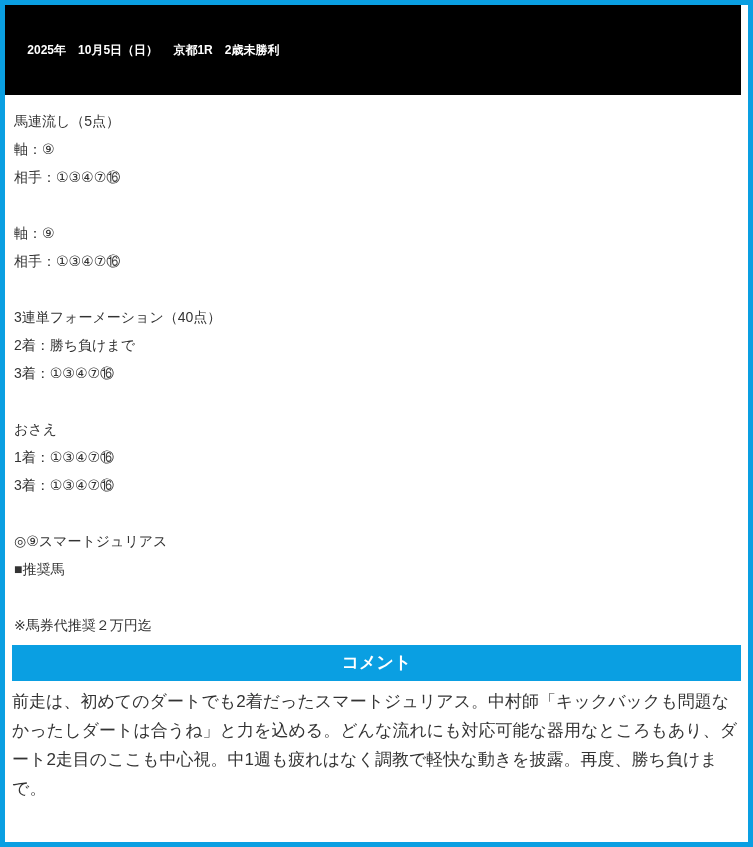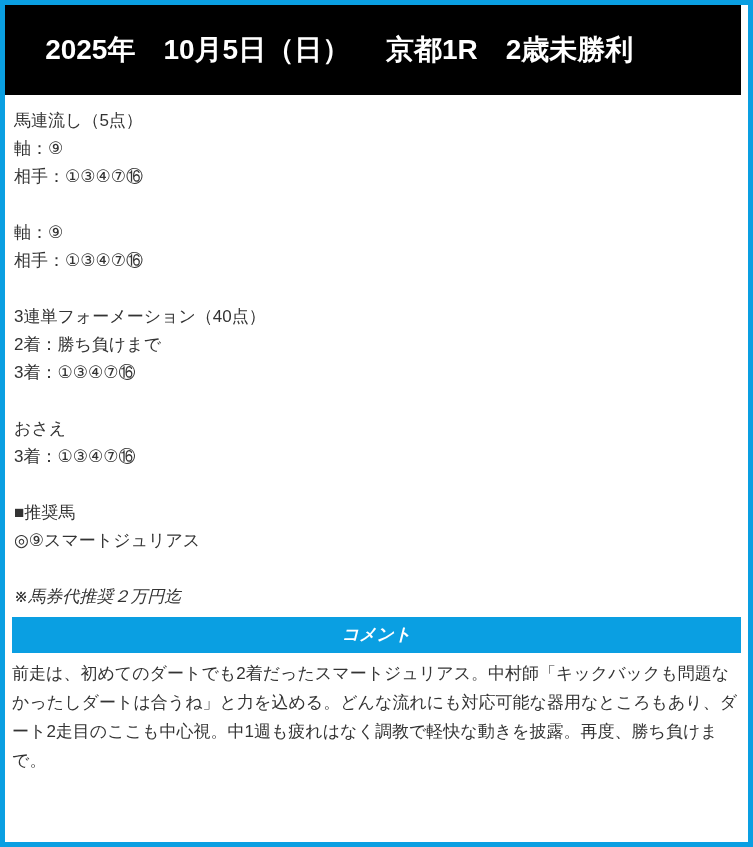--- a/index.html
+++ b/index.html
@@ -16,53 +16,52 @@
   .page{
     width:753px;
     height:847px;
     border:5px solid var(--accent);
     background:#ffffff;
     overflow:hidden;
   }
   .race-header{
     background:var(--header-bg);
     color:#ffffff;
-    font-size:28px;
+    font-size:12px;
     font-weight:bold;
     line-height:24px;
     padding:9px 4px 9px 9px;
     margin:0 7px 0 0;
     white-space:pre;
   }
   .tips{
     padding:12px 9px 0 9px;
-    font-size:17px;
+    font-size:14px;
     color:var(--text);
   }
   .tip-block{margin-bottom:28px;}
-  .tip-block:last-child{margin-bottom:6px;font-style:italic;}
+  .tip-block:last-child{margin-bottom:6px;}
   .tip-line{
     height:28px;
     line-height:28px;
     white-space:pre;
   }
   .comment-button{
     display:block;
     width:calc(100% - 14px);
     margin:0 7px;
     background:var(--accent);
     color:#ffffff;
     font-family:inherit;
     font-size:17px;
     font-weight:bold;
     text-align:center;
     border:none;
     padding:6px 0 7px 0;
     cursor:pointer;
-    font-style:italic;
   }
   .comment-text{
     margin:6px 7px 7px 7px;
     font-size:17px;
     line-height:29px;
     color:var(--text);
     text-align:left;
   }
 </style>
 </head>
@@ -85,25 +84,26 @@
         <div class="tip-line">軸：⑨</div>
         <div class="tip-line">相手：①③④⑦⑯</div>
       </div>
       <div class="tip-block">
         <div class="tip-line">3連単フォーメーション（40点）</div>
         <div class="tip-line">2着：勝ち負けまで</div>
         <div class="tip-line">3着：①③④⑦⑯</div>
       </div>
       <div class="tip-block">
         <div class="tip-line">おさえ</div>
+        <div class="tip-line">1着：①③④⑦⑯</div>
         <div class="tip-line">3着：①③④⑦⑯</div>
       </div>
       <div class="tip-block">
+        <div class="tip-line">◎⑨スマートジュリアス</div>
         <div class="tip-line">■推奨馬</div>
-        <div class="tip-line">◎⑨スマートジュリアス</div>
       </div>
       <div class="tip-block">
         <div class="tip-line">※馬券代推奨２万円迄</div>
       </div>
     </div>
 
   <button class="comment-button">コメント</button>
 
   <div class="comment-text">前走は、初めてのダートでも2着だったスマートジュリアス。中村師「キックバックも問題なかったしダートは合うね」と力を込める。どんな流れにも対応可能な器用なところもあり、ダート2走目のここも中心視。中1週も疲れはなく調教で軽快な動きを披露。再度、勝ち負けまで。</div>
 

